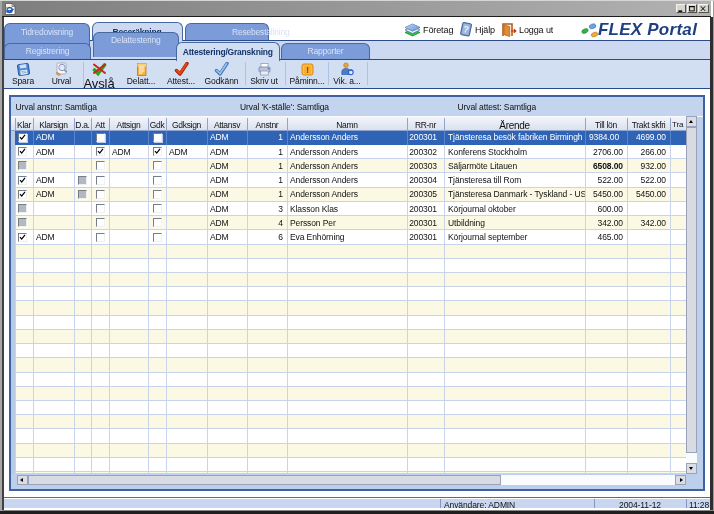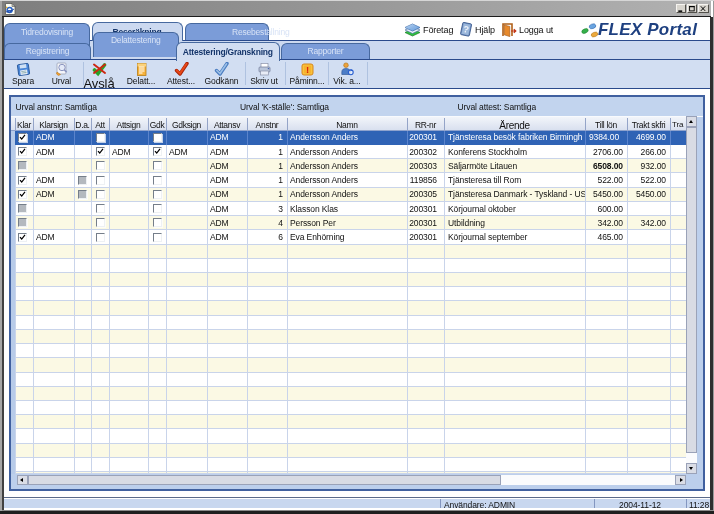--- a/index.html
+++ b/index.html
@@ -301,21 +301,21 @@
         <path d="M1 3.2 L2.7 5 L6 0.8" stroke="#000" stroke-width="1.2" fill="none"></path>
       </svg>
     </div>
 <div class="cell" style="left:36.0px;top:175.1px;width:38.0px;color:#111;">ADM</div>
 <div class="cb dis" style="left:78.0px;top:175.7px;"></div>
 <div class="cb" style="left:95.5px;top:175.7px;"></div>
 <div class="cb" style="left:152.5px;top:175.7px;"></div>
 <div class="cell" style="left:210.0px;top:175.1px;width:37.0px;color:#111;">ADM</div>
 <div class="cell" style="left:247.0px;top:175.1px;width:36.0px;text-align:right;color:#111;">1</div>
 <div class="cell" style="left:290.0px;top:175.1px;width:117.0px;color:#111;">Andersson Anders</div>
-<div class="cell" style="left:407.0px;top:175.1px;width:30.0px;text-align:right;color:#111;">119856</div>
+<div class="cell" style="left:407.0px;top:175.1px;width:30.0px;text-align:right;color:#111;">200304</div>
 <div class="cell" style="left:448.0px;top:175.1px;width:137.0px;color:#111;">Tjänsteresa till Rom</div>
 <div class="cell" style="left:585.0px;top:175.1px;width:38.0px;text-align:right;color:#111;">522.00</div>
 <div class="cell" style="left:627.0px;top:175.1px;width:39.0px;text-align:right;color:#111;">522.00</div>
 <div class="cb" style="left:18.0px;top:189.9px;">
       <svg width="7" height="7" viewBox="0 0 7 7" style="position:absolute;left:0;top:0">
         <path d="M1 3.2 L2.7 5 L6 0.8" stroke="#000" stroke-width="1.2" fill="none"></path>
       </svg>
     </div>
 <div class="cell" style="left:36.0px;top:189.3px;width:38.0px;color:#111;">ADM</div>
 <div class="cb dis" style="left:78.0px;top:189.9px;"></div>

